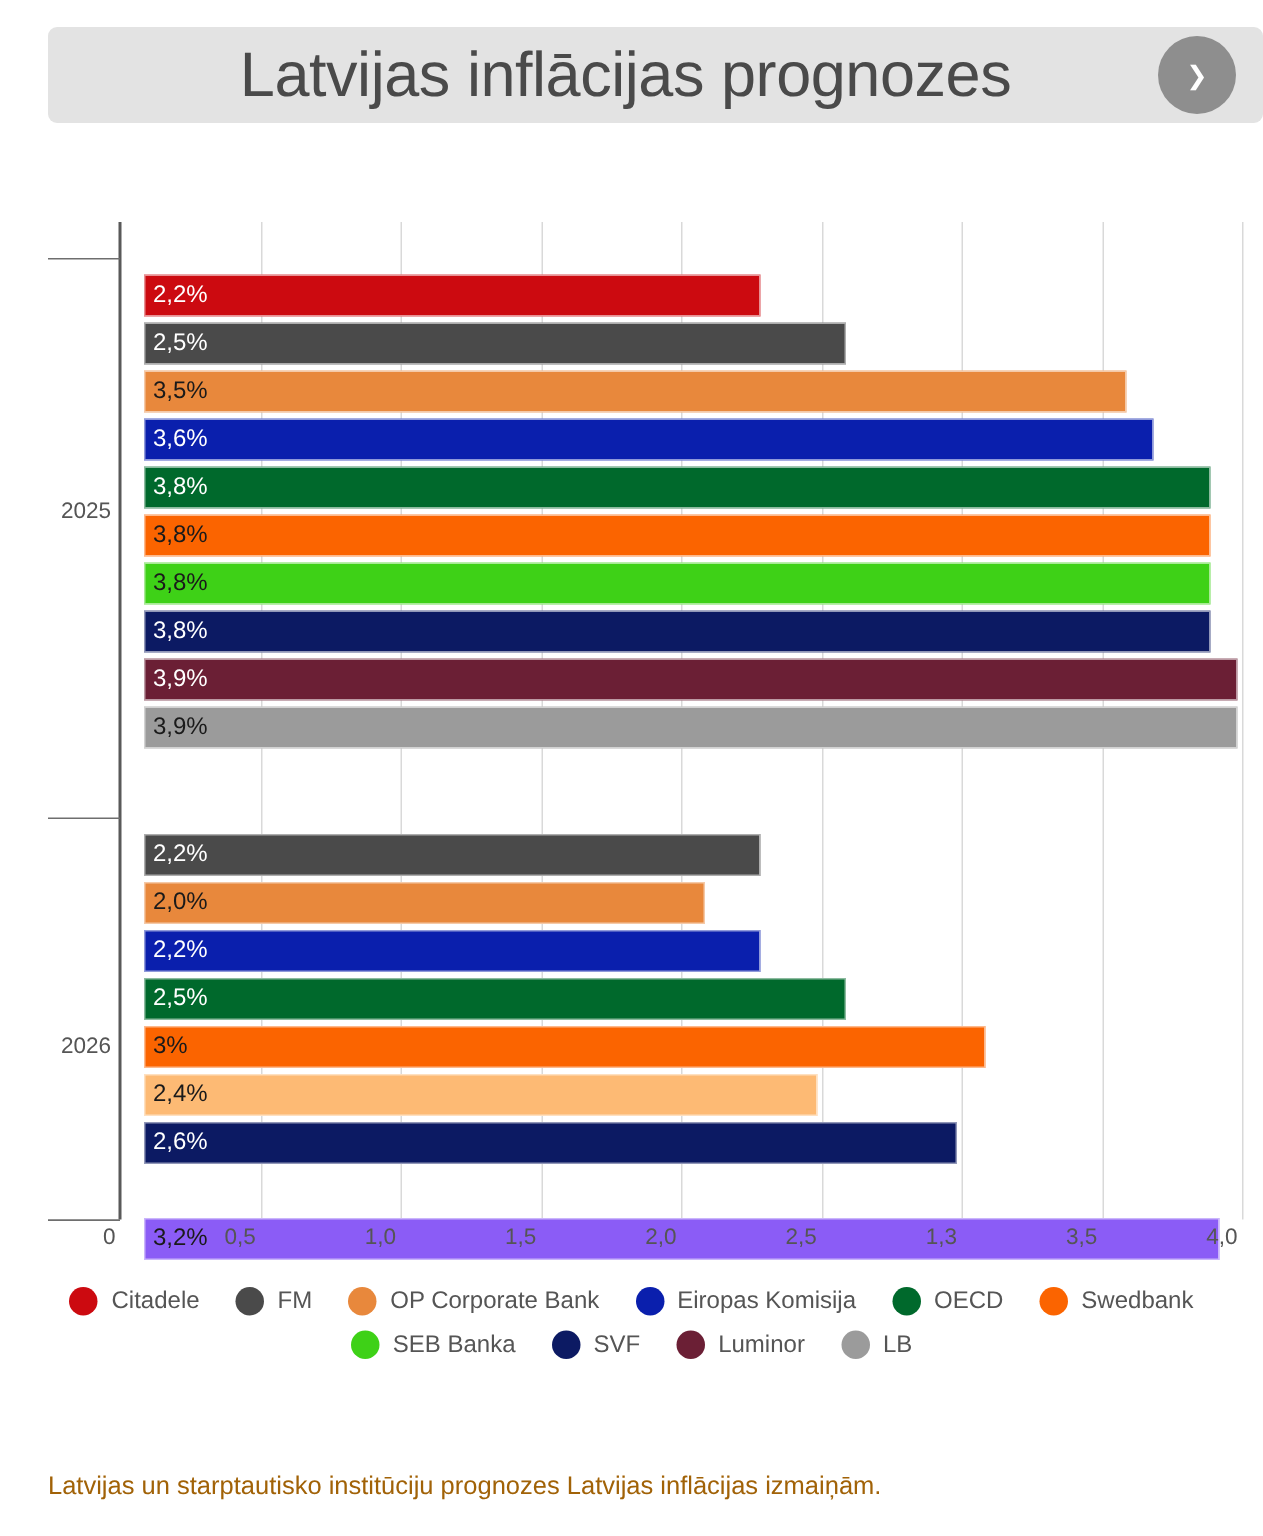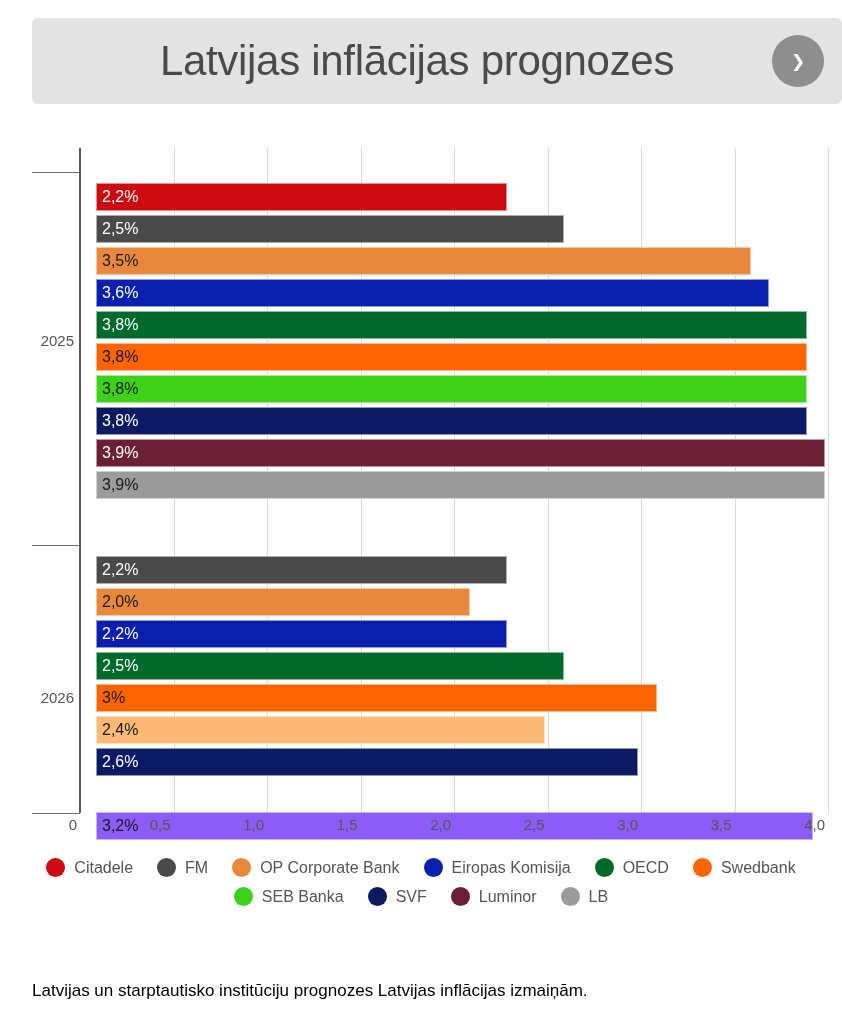--- a/index.html
+++ b/index.html
@@ -9,21 +9,21 @@
     background: #ffffff;
     font-family: "Liberation Sans", sans-serif;
     overflow: hidden;
   }
   .page { position: relative; width: 842px; height: 1024px; background:#fff; }
 
   
   .title-bar {
     position: absolute;
     left: 32px; top: 18px;
-    width: 810px; height: 86px;
+    width: 810px; height: 64px;
     background: #e3e3e3;
     border-radius: 6px;
     display: flex;
     align-items: center;
     justify-content: center;
   }
   .title-text {
     font-size: 42px;
     font-weight: 400;
     color: #4a4a4a;
@@ -161,21 +161,21 @@
     color: #555555;
     white-space: nowrap;
   }
 
   
   .caption {
     position: absolute;
     left: 32px; top: 980px;
     width: 790px;
     font-size: 17px;
-    color: #000000;
+    color: #a16207;
     line-height: 1.3;
   }
 </style>
 </head>
 <body>
 
 <div class="page">
 
   <div class="title-bar">
     <div class="title-text">Latvijas inflācijas prognozes</div>
@@ -294,21 +294,21 @@
         <div class="grp-tick" style="top: 673px;"></div>
       </div>
     <div class="xaxis-line"></div>
     <div id="xticks">
         <div class="xtick" style="left: 81px;">0</div>
         <div class="xtick" style="left: 174.5px;">0,5</div>
         <div class="xtick" style="left: 268px;">1,0</div>
         <div class="xtick" style="left: 361.5px;">1,5</div>
         <div class="xtick" style="left: 455px;">2,0</div>
         <div class="xtick" style="left: 548.5px;">2,5</div>
-        <div class="xtick" style="left: 642px;">3,0</div>
+        <div class="xtick" style="left: 642px;">1,3</div>
         <div class="xtick" style="left: 735.5px;">3,5</div>
         <div class="xtick" style="left: 829px;">4,0</div>
       </div>
   </div>
 
   <div class="legend" id="legend">
       <div class="legend-row">
         <div class="legend-item">
           <span class="legend-dot" style="background: rgb(204, 10, 16);"></span>
           <span class="legend-text">Citadele</span>

